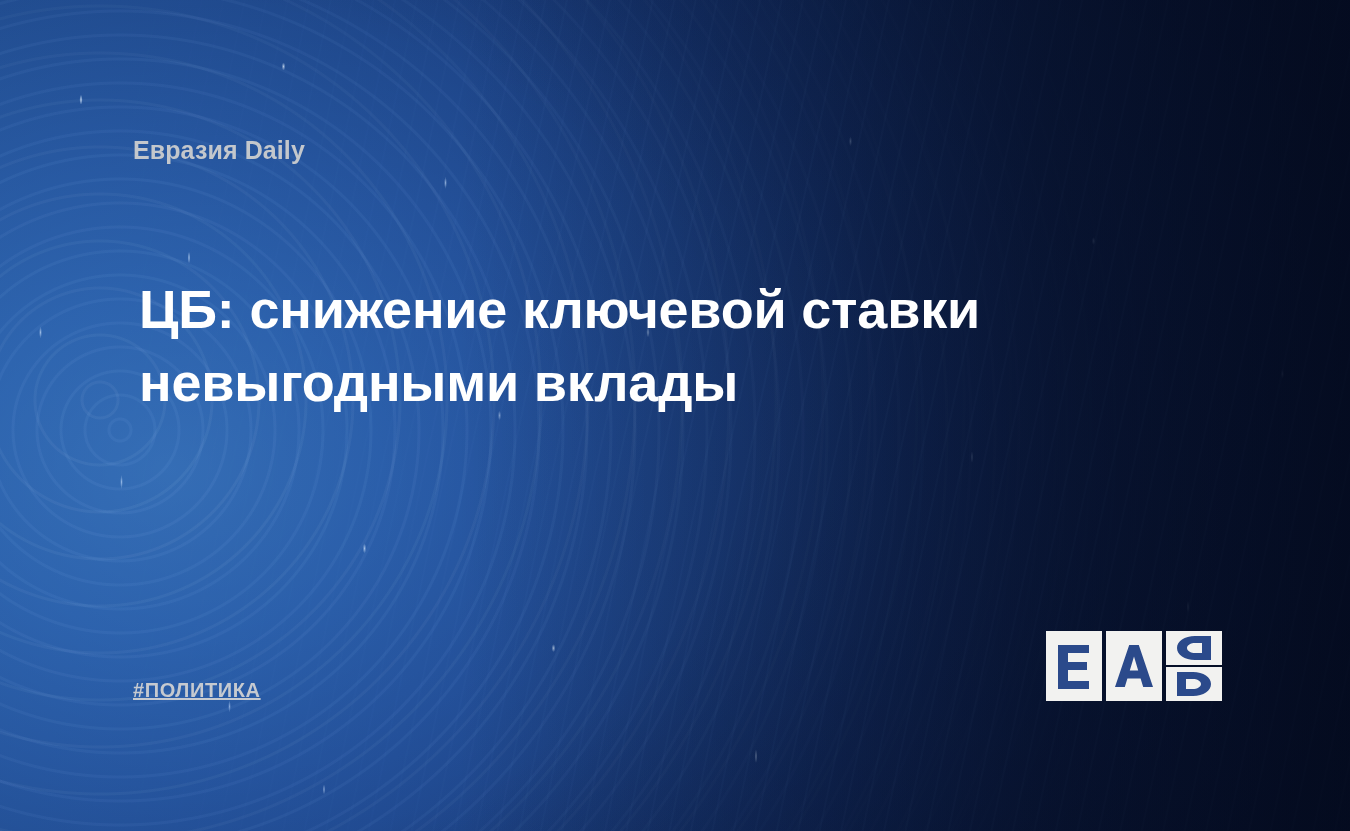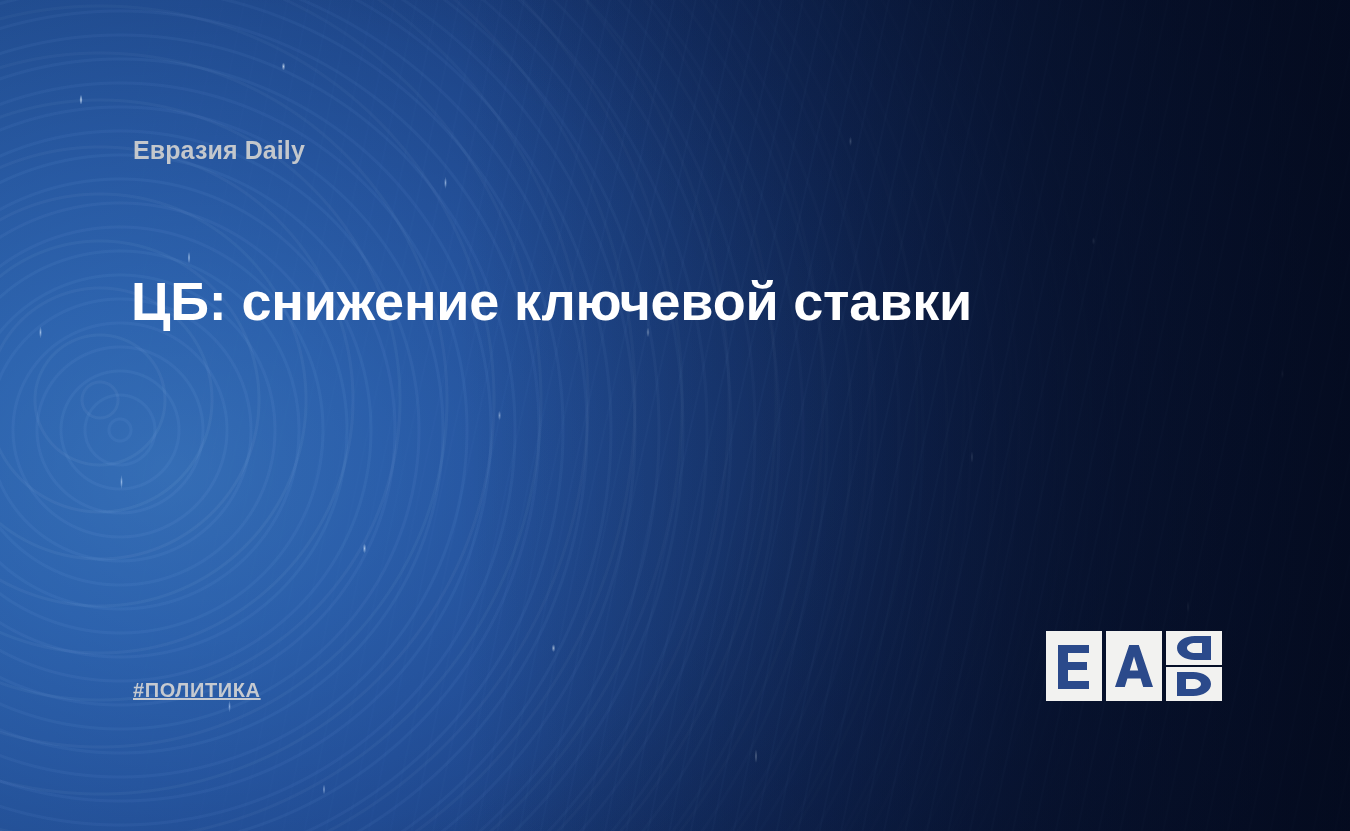--- a/index.html
+++ b/index.html
@@ -123,21 +123,21 @@
     font-weight: 700;
     letter-spacing: .1px;
     color: #c3c7cc;
     white-space: nowrap;
   }
   .headline {
     position: absolute;
     left: 131px;
     top: 265px;
     width: 900px;
-    margin: 0;
+    margin: 8px;
     font-size: 54px;
     font-weight: 700;
     line-height: 73px;
     letter-spacing: -.2px;
     color: #ffffff;
   }
   .headline .line { display: block; white-space: nowrap; }
 
   .tag {
     position: absolute;
@@ -190,20 +190,21 @@
   <div class="bg-layer bg-streaks"></div>
   <div class="bg-layer bg-stars"></div>
   <div class="bg-layer bg-vignette"></div>
 
   <div class="content">
 
     <div class="site-name">Евразия Daily</div>
 
     <h1 class="headline">
       <span class="line">ЦБ: снижение ключевой ставки</span>
+      <span class="line">невыгодными вклады</span>
     </h1>
 
     <div class="tag">#ПОЛИТИКА</div>
 
     <div class="logo">
 
       <div class="logo-tile tile-e">
         <span>
           <svg width="36" height="46" viewBox="0 0 36 46" aria-hidden="true">
             <path fill="#2b4a8b" d="M2 2 h31 v8 H12 v9 h19 v8 H12 v11 h21 v8 H2 Z"></path>

